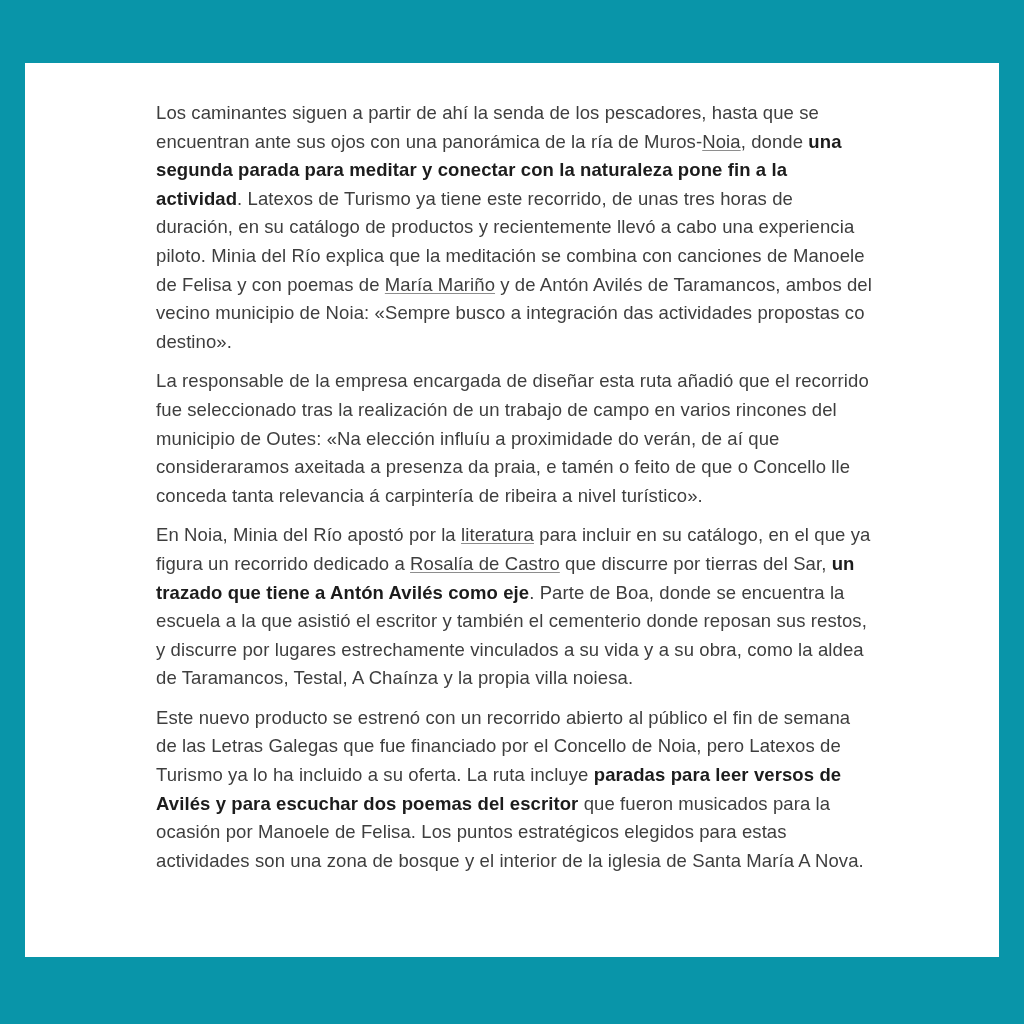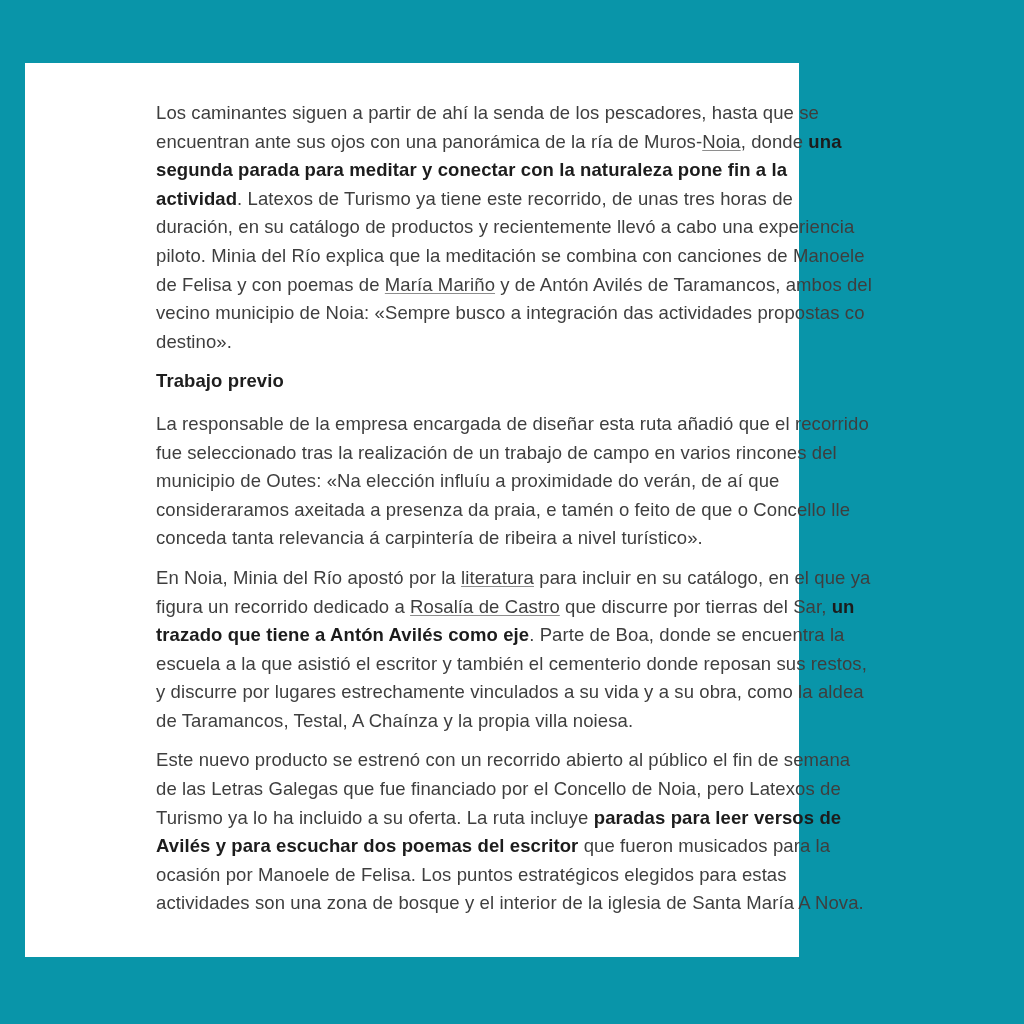--- a/index.html
+++ b/index.html
@@ -8,21 +8,21 @@
     height: 1024px;
     background: #0995A9;
     position: relative;
     overflow: hidden;
     font-family: "Liberation Sans", sans-serif;
   }
   .paper {
     position: absolute;
     left: 25px;
     top: 63px;
-    width: 774px;
+    width: 974px;
     height: 894px;
     background: #ffffff;
   }
   .content {
     box-sizing: border-box;
     padding: 36px 0 0 131px;
     width: 850px;
   }
   .content p,
   .content h3 {
@@ -48,18 +48,17 @@
     text-underline-offset: 2px;
     cursor: pointer;
   }
 </style>
 </head>
 <body>
 
 <main class="paper">
   <article class="content">
       <p><span>Los caminantes siguen a partir de ahí la senda de los pescadores, hasta que se encuentran ante sus ojos con una panorámica de la ría de Muros-</span><a class="link">Noia</a><span>, donde </span><strong>una segunda parada para meditar y conectar con la naturaleza pone fin a la actividad</strong><span>. Latexos de Turismo ya tiene este recorrido, de unas tres horas de duración, en su catálogo de productos y recientemente llevó a cabo una experiencia piloto. Minia del Río explica que la meditación se combina con canciones de Manoele de Felisa y con poemas de </span><a class="link">María Mariño</a><span> y de Antón Avilés de Taramancos, ambos del vecino municipio de Noia: «Sempre busco a integración das actividades propostas co destino».</span></p>
-      <h3><span>Trabajo previo</span></h3>
       <p><span>La responsable de la empresa encargada de diseñar esta ruta añadió que el recorrido fue seleccionado tras la realización de un trabajo de campo en varios rincones del municipio de Outes: «Na elección influíu a proximidade do verán, de aí que consideraramos axeitada a presenza da praia, e tamén o feito de que o Concello lle conceda tanta relevancia á carpintería de ribeira a nivel turístico».</span></p>
       <p><span>En Noia, Minia del Río apostó por la </span><a class="link">literatura</a><span> para incluir en su catálogo, en el que ya figura un recorrido dedicado a </span><a class="link">Rosalía de Castro</a><span> que discurre por tierras del Sar, </span><strong>un trazado que tiene a Antón Avilés como eje</strong><span>. Parte de Boa, donde se encuentra la escuela a la que asistió el escritor y también el cementerio donde reposan sus restos, y discurre por lugares estrechamente vinculados a su vida y a su obra, como la aldea de Taramancos, Testal, A Chaínza y la propia villa noiesa.</span></p>
       <p><span>Este nuevo producto se estrenó con un recorrido abierto al público el fin de semana de las Letras Galegas que fue financiado por el Concello de Noia, pero Latexos de Turismo ya lo ha incluido a su oferta. La ruta incluye </span><strong>paradas para leer versos de Avilés y para escuchar dos poemas del escritor</strong><span> que fueron musicados para la ocasión por Manoele de Felisa. Los puntos estratégicos elegidos para estas actividades son una zona de bosque y el interior de la iglesia de Santa María A Nova.</span></p>
     </article>
 </main>
 
 </body></html>

